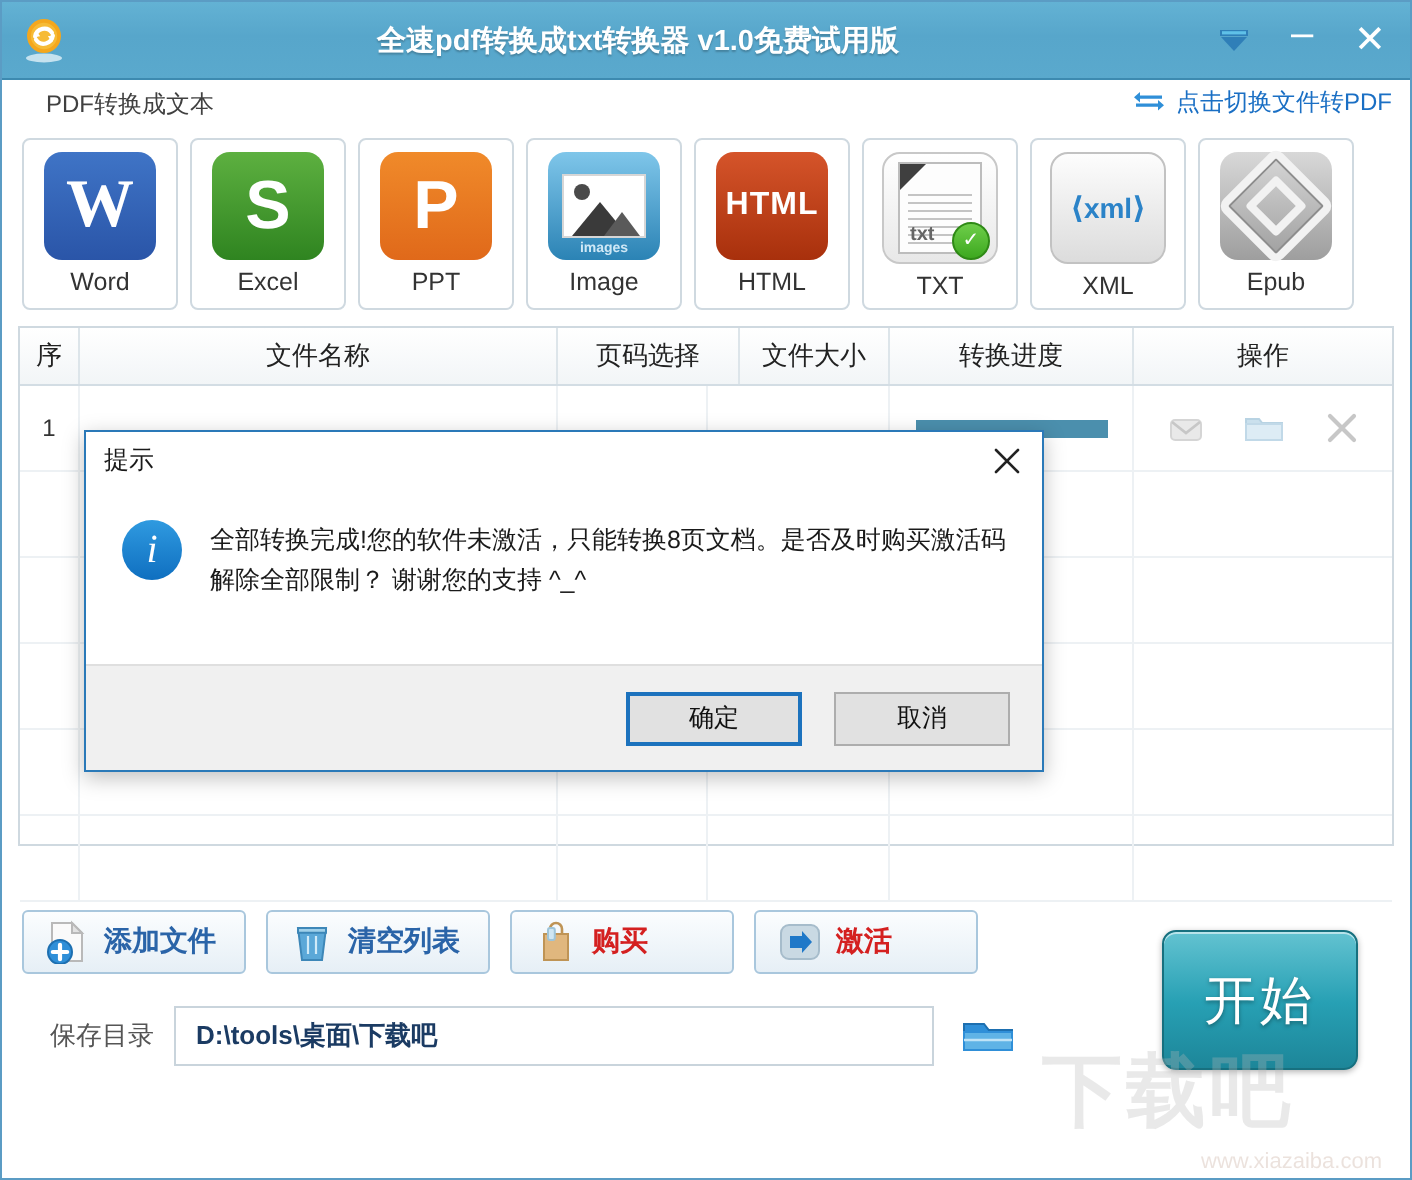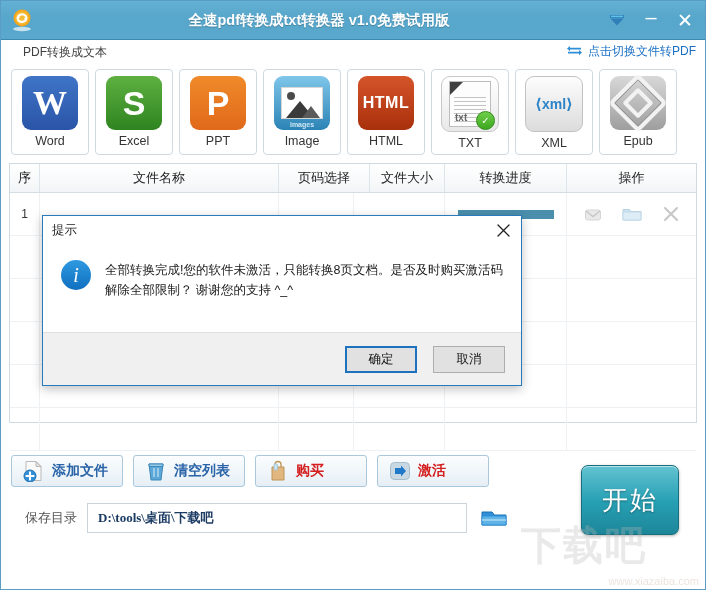--- a/index.html
+++ b/index.html
@@ -167,21 +167,21 @@
     background:linear-gradient(180deg,#fbfdfe 0%,#e6eff6 100%);
     display:flex;align-items:center;gap:6px;padding:0 10px;
     font-size:14px;color:#2a64a8;cursor:pointer;box-sizing:border-box;
     font-family:"Liberation Serif",serif;font-weight:bold;margin-top:24px;
   }
   .abtn .lbl{white-space:nowrap;}
   .abtn.red .lbl{color:#d42020;}
   .ic-box{width:24px;height:24px;display:flex;align-items:center;justify-content:center;flex:0 0 24px;}
 
   
-  .saverow{display:flex;align-items:center;padding:16px 4px 0 10px;gap:10px;position:relative;font-family:Liberation Serif, serif;}
+  .saverow{display:flex;align-items:center;padding:16px 4px 0 10px;gap:10px;position:relative;}
   .save-label{font-size:13px;color:#555;width:66px;text-align:right;}
   .path-input{
     flex:0 0 380px;height:30px;border:1px solid #c9d4dc;background:#fff;
     display:flex;align-items:center;padding:0 10px;font-size:13px;color:#1b3b63;
     box-sizing:border-box;font-weight:bold;
   }
   .folder-btn{width:34px;height:30px;display:flex;align-items:center;justify-content:center;cursor:pointer;}
   .start-btn{
     position:absolute;right:26px;top:-22px;width:96px;height:68px;border-radius:7px;
     background:linear-gradient(180deg,#63c3d1 0%,#27a0b4 52%,#1d8699 100%);
@@ -195,21 +195,21 @@
   
   .watermark{
     position:absolute;right:4px;bottom:2px;width:180px;height:76px;
     pointer-events:none;opacity:.30;
   }
   .wm-chars{
     position:absolute;left:0;bottom:14px;font-size:40px;color:#b9b9b9;
     font-family:"Liberation Serif",serif;font-weight:bold;letter-spacing:2px;white-space:nowrap;
   }
   .wm-url{
-    position:absolute;right:2px;bottom:0;font-size:11px;color:#c0a090;
+    position:absolute;right:10px;bottom:0;font-size:11px;color:#c0a090;
     font-family:"Liberation Sans",sans-serif;
   }
 
   
   .dlg-shadow{
     position:absolute;left:41px;top:214px;width:480px;height:171px;
     box-shadow:0 3px 10px rgba(0,0,0,.25);
   }
   .dialog{
     position:absolute;left:41px;top:214px;width:480px;height:171px;
@@ -235,21 +235,21 @@
     color:#fff;font-family:"Liberation Serif",serif;font-style:italic;
     font-size:20px;display:flex;align-items:center;justify-content:center;
     margin-top:2px;
   }
   .dlg-msg{font-size:12.5px;color:#1a1a1a;line-height:20px;padding-top:2px;}
   .dlg-foot{
     flex:0 0 52px;background:#f0f0f0;border-top:1px solid #dfdfdf;
     display:flex;align-items:center;justify-content:flex-end;gap:16px;padding:0 16px;
   }
   .dbtn{
-    width:72px;height:27px;font-size:12.5px;color:#111;
+    width:88px;height:27px;font-size:12.5px;color:#111;
     background:#e1e1e1;border:1px solid #adadad;
     display:flex;align-items:center;justify-content:center;cursor:pointer;box-sizing:border-box;
   }
   .dbtn.primary{border:2px solid #1c72bd;background:#e1e1e1;}
 </style>
 </head>
 <body>
 
 <div class="app">
 

